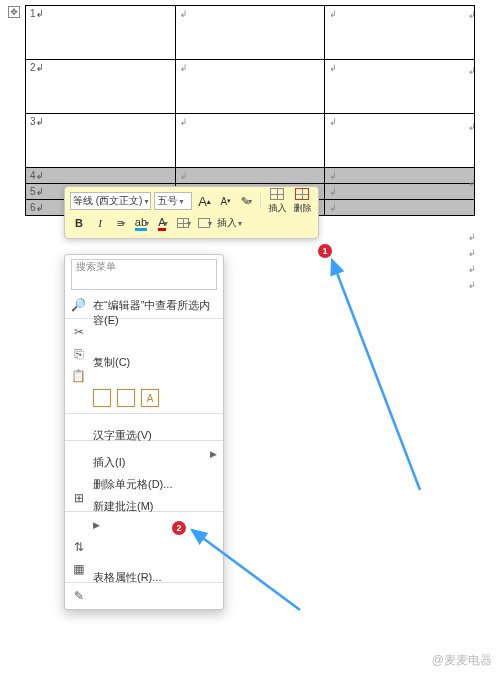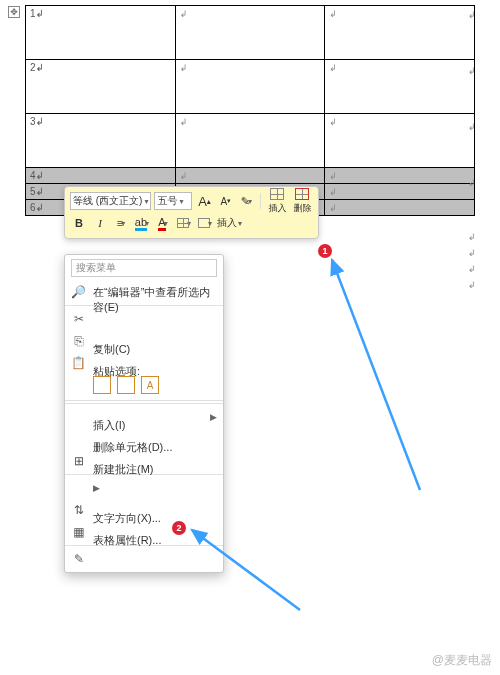--- a/index.html
+++ b/index.html
@@ -83,22 +83,22 @@
     background: #fff;
     border: 1px solid #c8c8c8;
     border-radius: 3px;
     box-shadow: 0 4px 12px rgba(0,0,0,.25);
     z-index: 20;
     padding-bottom: 2px;
   }
   .ctx .search {
     margin: 4px 6px;
     border: 1px solid #ccc;
-    height: 18px;
-    display: flex; align-items: center;
+    height: 31px;
+    display: flex; align-items: flex-start;
     padding: 0 4px;
     color: #888; font-size: 10px;
   }
   .ctx .item {
     height: 22px;
     display: flex; align-items: center;
     padding: 0 6px 0 6px;
     gap: 6px;
     cursor: default;
   }
@@ -243,28 +243,31 @@
       <div class="sep"></div>
       <div class="item">
         <span class="ico">✂</span>
       </div>
       <div class="item">
         <span class="ico">⎘</span>
         <span class="lab">复制(C)</span>
       </div>
       <div class="item">
         <span class="ico">📋</span>
-        <span class="lab">粘贴选项:</span>
       </div>
       <div class="sub-icons">
         <div class="clip"></div>
         <div class="clip"></div>
         <div class="clip">A</div>
       </div>
       <div class="sep"></div>
+      <div class="item">
+        <span class="ico"></span>
+        <span class="lab">汉字重选(V)</span>
+      </div>
       <div class="sep"></div>
       <div class="item">
         <span class="ico"></span>
         <span class="lab">插入(I)</span>
         <span class="arr">▶</span>
       </div>
       <div class="item">
         <span class="ico"></span>
         <span class="lab">删除单元格(D)...</span>
       </div>
@@ -272,21 +275,20 @@
         <span class="ico">⊞</span>
         <span class="lab">新建批注(M)</span>
       </div>
       <div class="sep"></div>
       <div class="item">
         <span class="ico"></span>
         <span class="arr">▶</span>
       </div>
       <div class="item">
         <span class="ico">⇅</span>
-        <span class="lab">文字方向(X)...</span>
       </div>
       <div class="item">
         <span class="ico">▦</span>
         <span class="lab">表格属性(R)...</span>
       </div>
       <div class="sep"></div>
       <div class="item">
         <span class="ico">✎</span>
       </div>
     </div>

